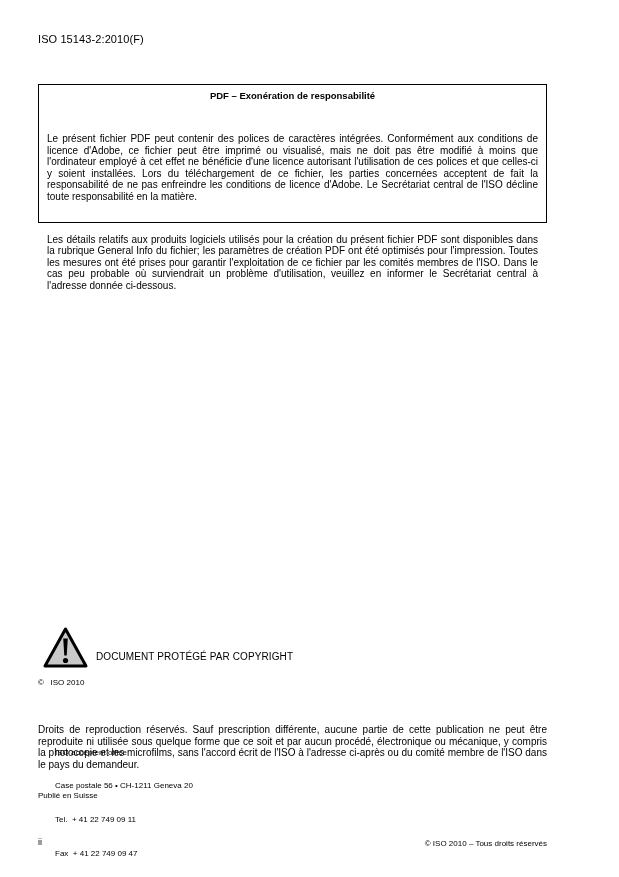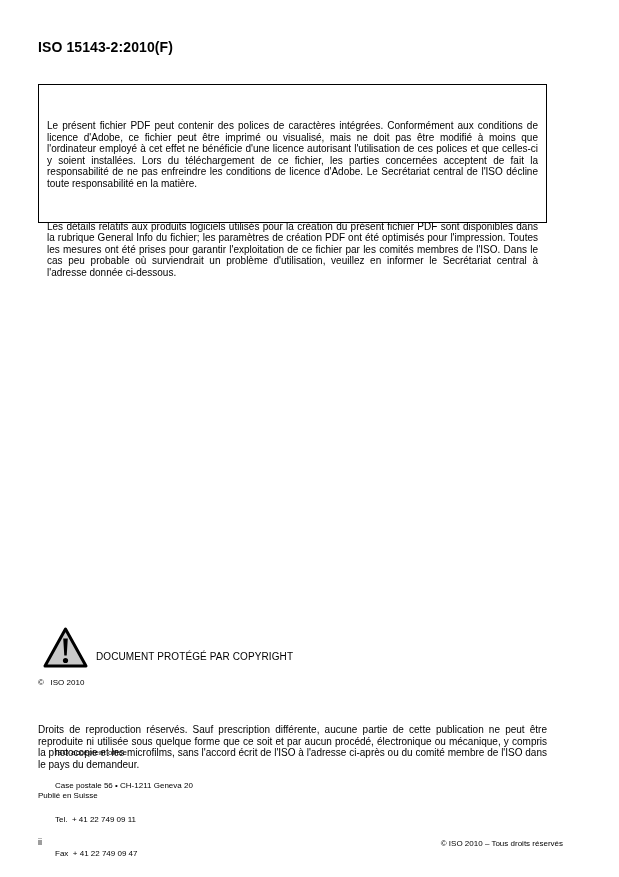--- a/index.html
+++ b/index.html
@@ -5,22 +5,22 @@
   * { margin: 0; padding: 0; box-sizing: border-box; }
   html, body {
     width: 619px; height: 877px;
     background: #ffffff;
     font-family: "Liberation Sans", sans-serif;
     color: #000000;
   }
   body { position: relative; overflow: hidden; }
 
   .doc-header {
-    position: absolute; left: 38px; top: 39px;
-    font-size: 14px; font-weight: bold; letter-spacing: 0.1px;
+    position: absolute; left: 38px; top: 33px;
+    font-size: 11px; font-weight: normal; letter-spacing: 0.1px;
   }
 
   .disclaimer-box {
     position: absolute; left: 38px; top: 84px;
     width: 509px; height: 139px;
     border: 1px solid #000000;
     padding: 4px 8px 0 8px;
   }
   .box-title {
     text-align: center; font-weight: bold;
@@ -59,31 +59,32 @@
     position: absolute; left: 38px; top: 791px;
     font-size: 8px;
     text-align: center;
   }
 
   .footer-page-number {
     position: absolute; left: 38px; top: 837px;
     font-size: 9px; font-weight: normal;
   }
   .footer-copyright {
-    position: absolute; left: 54px; top: 839px;
+    position: absolute; left: 38px; top: 839px;
     width: 509px; text-align: right;
     font-size: 8px;
   }
 </style>
 </head>
 <body>
 
 <div class="doc-header">ISO 15143-2:2010(F)</div>
 
 <div class="disclaimer-box">
+  <div class="box-title">PDF – Exonération de responsabilité</div>
   <p class="body-text">Le présent fichier PDF peut contenir des polices de caractères intégrées. Conformément aux conditions de licence d'Adobe, ce fichier peut être imprimé ou visualisé, mais ne doit pas être modifié à moins que l'ordinateur employé à cet effet ne bénéficie d'une licence autorisant l'utilisation de ces polices et que celles-ci y soient installées. Lors du téléchargement de ce fichier, les parties concernées acceptent de fait la responsabilité de ne pas enfreindre les conditions de licence d'Adobe. Le Secrétariat central de l'ISO décline toute responsabilité en la matière.</p>
   <p class="body-text">Les détails relatifs aux produits logiciels utilisés pour la création du présent fichier PDF sont disponibles dans la rubrique General Info du fichier; les paramètres de création PDF ont été optimisés pour l'impression. Toutes les mesures ont été prises pour garantir l'exploitation de ce fichier par les comités membres de l'ISO. Dans le cas peu probable où surviendrait un problème d'utilisation, veuillez en informer le Secrétariat central à l'adresse donnée ci-dessous.</p>
 </div>
 
 <svg class="warning-icon" viewBox="0 0 47 44" xmlns="http://www.w3.org/2000/svg">
   <path d="M23.5 3 L44 40 L3 40 Z" stroke="#000000" stroke-width="3" stroke-linejoin="round" fill="#c9c9c9"></path>
   <path d="M21.2 12.5 L25.8 12.5 L24.7 29.5 L22.3 29.5 Z" fill="#000000"></path>
   <circle cx="23.5" cy="34.5" r="2.6" fill="#000000"></circle>
 </svg>
 

